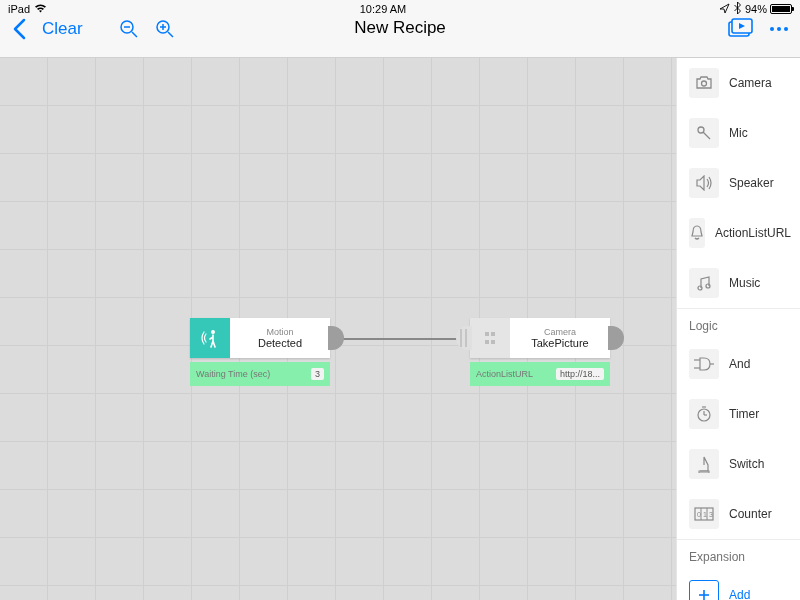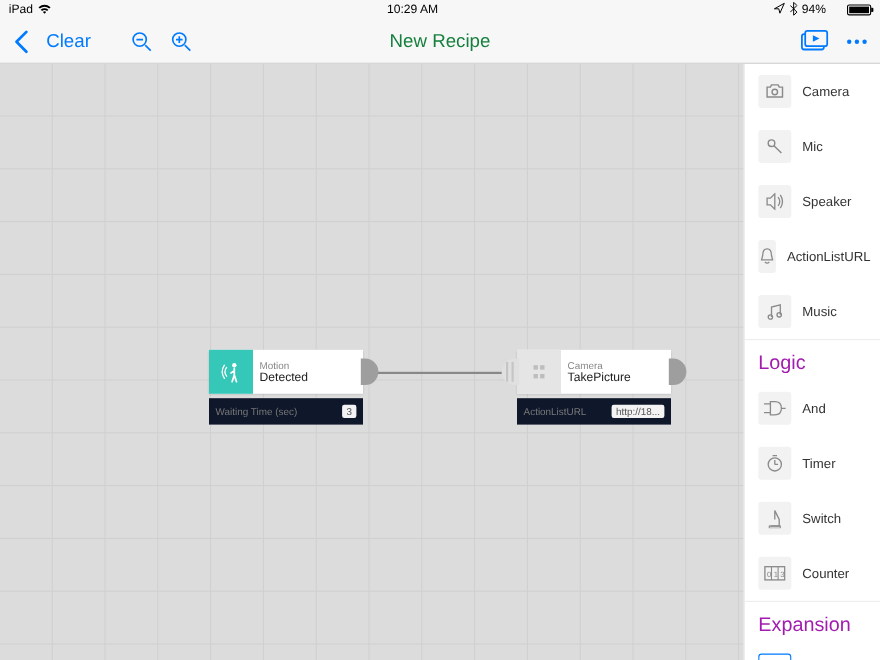--- a/index.html
+++ b/index.html
@@ -2,73 +2,73 @@
 <html><head>
   <meta charset="utf-8">
   <style>
     * { box-sizing: border-box; margin: 0; padding: 0; font-family: -apple-system, "Helvetica Neue", Arial, sans-serif; }
     html, body { width: 800px; height: 600px; overflow: hidden; background: #fff; }
     
     
     .status-bar { height: 18px; background: #f7f7f7; display: flex; align-items: center; justify-content: space-between; padding: 0 8px; font-size: 11px; color: #000; }
     .status-left, .status-right { display: flex; align-items: center; gap: 4px; }
     .status-center { font-weight: 500; }
-    .battery { display: inline-flex; align-items: center; font-size: 11px; gap: 16px; }
+    .battery { display: inline-flex; align-items: center; font-size: 11px; }
     .battery-shell { display: inline-block; width: 22px; height: 10px; border: 1px solid #000; border-radius: 2px; margin-left: 3px; position: relative; }
     .battery-shell::after { content: ""; position: absolute; right: -3px; top: 2px; width: 2px; height: 4px; background: #000; border-radius: 0 1px 1px 0; }
     .battery-fill { position: absolute; left: 1px; top: 1px; bottom: 1px; width: 90%; background: #000; }
     
     
-    .toolbar { height: 40px; background: #f7f7f7; border-bottom: 1px solid #d0d0d0; display: flex; align-items: center; justify-content: space-between; padding: 0 12px; }
+    .toolbar { height: 40px; background: #f7f7f7; border-bottom: 1px solid #d0d0d0; display: flex; align-items: flex-start; justify-content: space-between; padding: 0 12px; }
     .tb-left, .tb-right { display: flex; align-items: center; gap: 16px; }
-    .tb-title { position: absolute; left: 50%; transform: translateX(-50%); font-size: 17px; color: #15803d; }
+    .tb-title { position: absolute; left: 50%; transform: translateX(-50%); font-size: 17px; color: #000000; }
     .tb-btn { color: #007aff; font-size: 17px; cursor: pointer; display: flex; align-items: center; }
     .tb-icon-btn { color: #007aff; cursor: pointer; display: flex; align-items: center; }
     
     
     .main { display: flex; height: calc(600px - 18px - 40px); }
     
     
-    .canvas-wrap { flex: 1; position: relative; background: #dcdcdc; overflow: hidden; }
+    .canvas-wrap { flex: 1; position: relative; background: #dcdcdc; overflow: hidden; text-align: center; }
     .grid { position: absolute; inset: 0; 
       background-image: 
         linear-gradient(#cfcfcf 1px, transparent 1px),
         linear-gradient(90deg, #cfcfcf 1px, transparent 1px);
       background-size: 48px 48px;
       background-position: -1px -1px;
     }
     
     
     .node { position: absolute; width: 140px; }
     .node-head { display: flex; height: 40px; background: #fff; box-shadow: 0 1px 2px rgba(0,0,0,.15); position: relative; }
     .node-icon { width: 40px; height: 40px; display: flex; align-items: center; justify-content: center; }
     .node-icon.teal { background: #35c7b8; color: #fff; }
     .node-icon.gray { background: #e5e5e5; color: #9e9e9e; }
     .node-labels { flex: 1; padding: 4px 6px; display: flex; flex-direction: column; justify-content: center; }
     .node-cat { font-size: 9px; color: #888; }
     .node-name { font-size: 11px; font-weight: 400; color: #222; }
-    .node-body { margin-top: 4px; background: #0f172a; height: 24px; display: flex; align-items: center; justify-content: space-between; padding: 0 6px; font-size: 9px; color: #777; }
+    .node-body { margin-top: 4px; background: #86efac; height: 24px; display: flex; align-items: center; justify-content: space-between; padding: 0 6px; font-size: 9px; color: #777; }
     .node-body .val { background: #f3f3f3; padding: 1px 4px; font-size: 9px; color: #555; border-radius: 2px; }
     
     
     .port-out { position: absolute; right: -14px; top: 8px; width: 16px; height: 24px; background: #9e9e9e; border-radius: 0 24px 24px 0; }
     .port-in { position: absolute; left: -14px; top: 8px; width: 16px; height: 24px; background: #e0e0e0; border-radius: 24px 0 0 24px; }
     .port-in::before, .port-in::after { content: ""; position: absolute; left: 4px; width: 2px; top: 3px; bottom: 3px; background: #c5c5c5; }
     .port-in::after { left: 9px; }
     
     
     .wire { position: absolute; height: 2px; background: #888; }
     
     
     .palette { width: 124px; border-left: 1px solid #e5e5e5; overflow-y: auto; background: #fff; font-size: 12px; }
     .pal-item { display: flex; align-items: center; gap: 10px; padding: 10px 12px; color: #333; cursor: pointer; }
     .pal-item:not(:last-child) { border: none; }
     .pal-icon { width: 30px; height: 30px; background: #f2f2f2; border-radius: 3px; display: flex; align-items: center; justify-content: center; color: #8a8a8a; }
     .pal-icon.blue-outline { background: #fff; border: 1.5px solid #007aff; color: #007aff; }
-    .pal-section { padding: 10px 12px 6px; font-size: 18px; color: #a21caf; border-top: 1px solid #ededed; }
+    .pal-section { padding: 10px 12px 6px; font-size: 12px; color: #737373; border-top: 1px solid #ededed; }
     .pal-add-label { color: #007aff; }
     
     .dots { display: flex; gap: 3px; }
     .dots span { width: 4px; height: 4px; background: #007aff; border-radius: 50%; display: block; }
   </style>
 </head>
 <body>
 
 <div class="status-bar">
   <div class="status-left">

